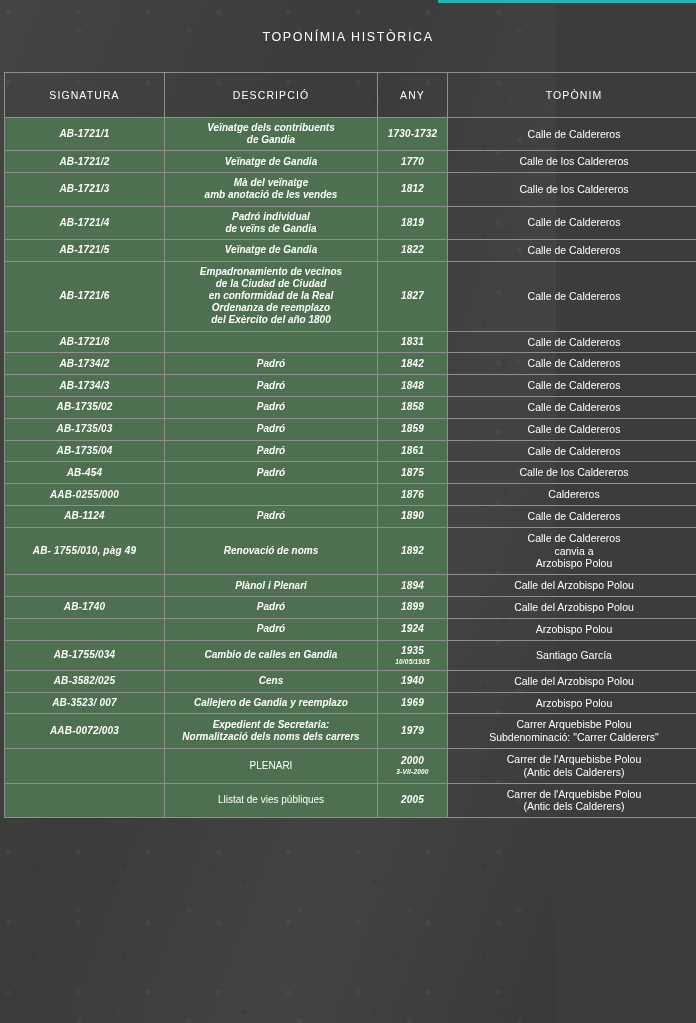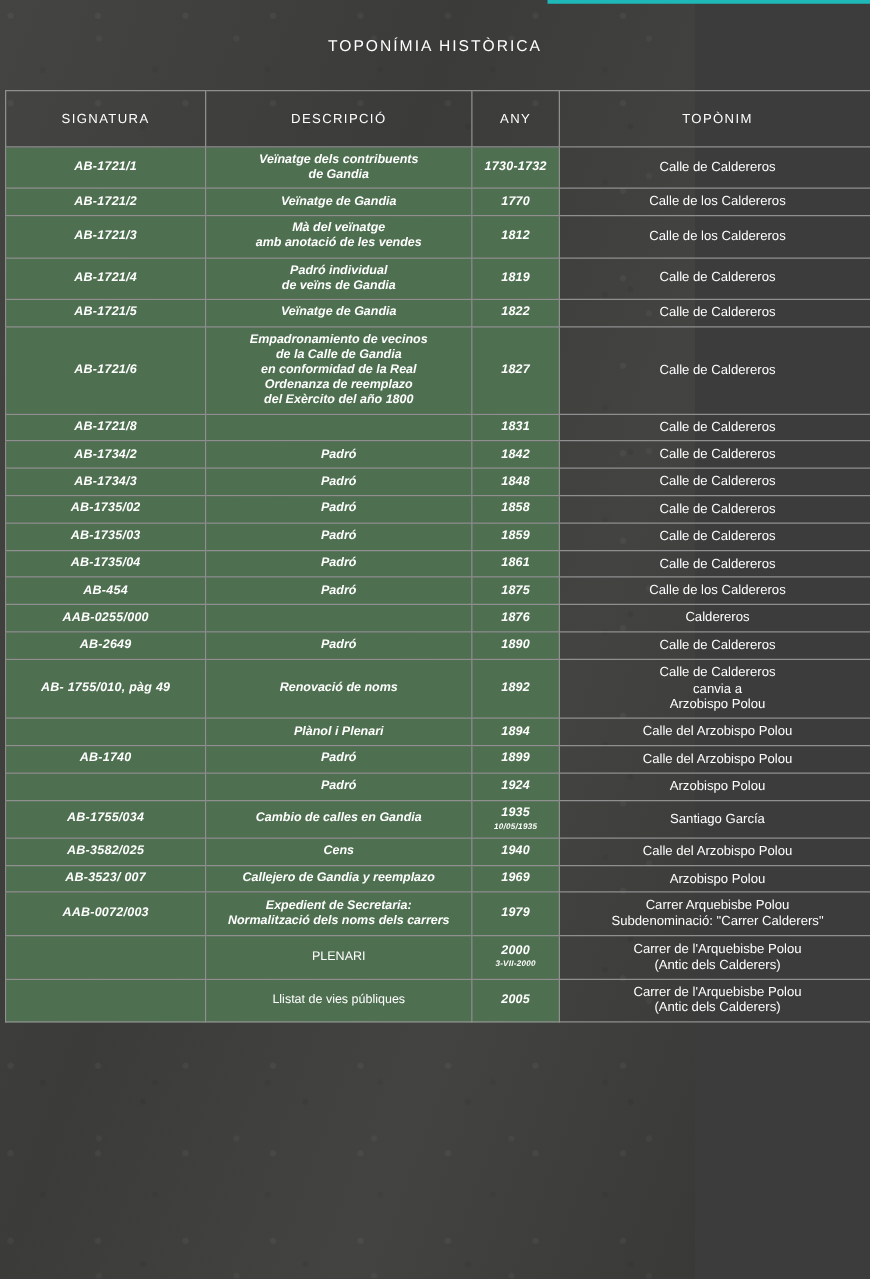--- a/index.html
+++ b/index.html
@@ -205,21 +205,21 @@
           <td class="top plain">
             <span class="multi">Calle de Caldereros</span>
           </td>
         </tr>
         <tr>
           <td class="sig hl">
             <span class="multi">AB-1721/6</span>
           </td>
           <td class="desc hl">
             <span class="multi">Empadronamiento de vecinos</span>
-            <span class="multi">de la Calle de Gandia</span>
+            <span class="multi">de la Ciudad de Ciudad</span>
             <span class="multi">en conformidad de la Real</span>
             <span class="multi">Ordenanza de reemplazo</span>
             <span class="multi">del Exèrcito del año 1800</span>
           </td>
           <td class="any hl">
             <span class="multi">1827</span>
           </td>
           <td class="top plain">
             <span class="multi">Calle de Caldereros</span>
           </td>
@@ -327,21 +327,21 @@
           <td class="desc hl"></td>
           <td class="any hl">
             <span class="multi">1876</span>
           </td>
           <td class="top plain">
             <span class="multi">Caldereros</span>
           </td>
         </tr>
         <tr>
           <td class="sig hl">
-            <span class="multi">AB-2649</span>
+            <span class="multi">AB-1124</span>
           </td>
           <td class="desc hl">
             <span class="multi">Padró</span>
           </td>
           <td class="any hl">
             <span class="multi">1890</span>
           </td>
           <td class="top plain">
             <span class="multi">Calle de Caldereros</span>
           </td>

